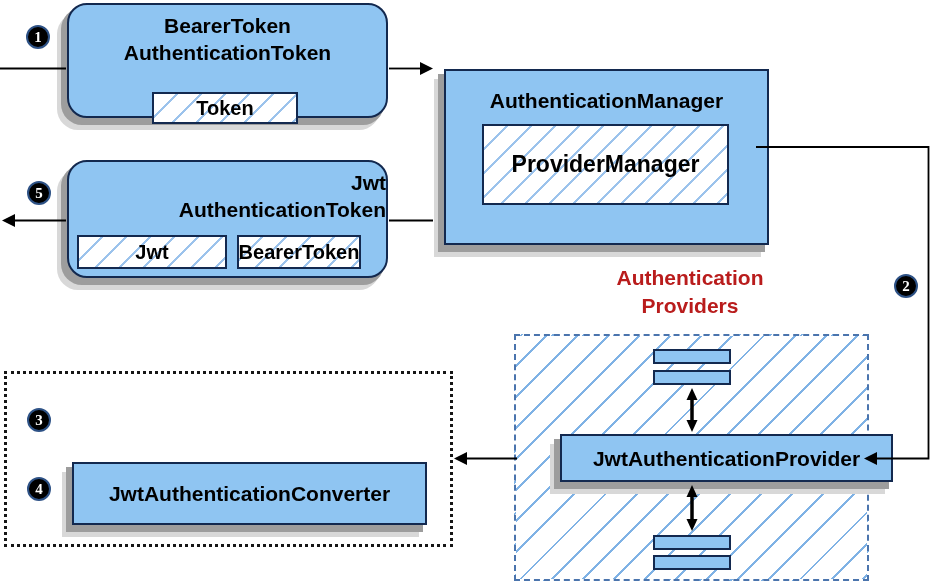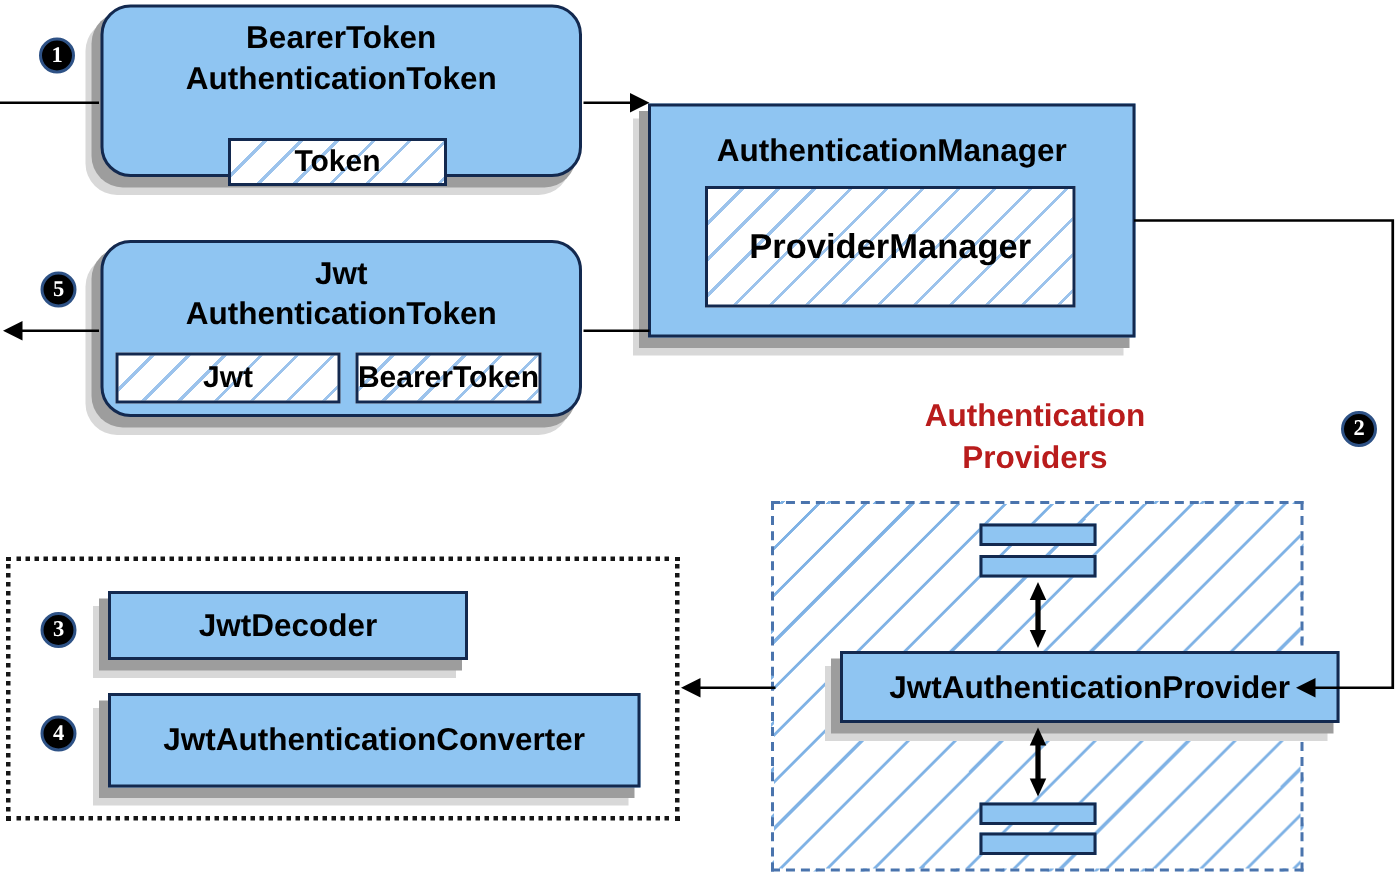--- a/index.html
+++ b/index.html
@@ -94,41 +94,38 @@
   <div class="black-dash-box"></div>
 
   <div class="node rounded" style="left:67px;top:3px;width:321px;height:115px;">
     <div class="node-title" style="padding-top:7px;">
       <div>BearerToken</div>
       <div>AuthenticationToken</div>
     </div>
     <div class="chip" style="left:83px;top:87px;width:146px;height:32px;">Token</div>
   </div>
 
-  <div class="node" style="left:432px;top:69px;width:325px;height:156px;">
+  <div class="node" style="left:444px;top:69px;width:325px;height:176px;">
     <div class="node-title" style="padding-top:16px;">AuthenticationManager</div>
     <div class="chip" style="left:36px;top:53px;width:247px;height:81px;font-size:23px;">ProviderManager</div>
   </div>
 
-  <div class="node rounded" style="left:67px;top:160px;width:321px;height:118px;">
+  <div class="node rounded" style="left:67px;top:160px;width:321px;height:118px;text-align:right;">
     <div class="node-title" style="padding-top:7px;">
       <div>Jwt</div>
       <div>AuthenticationToken</div>
     </div>
     <div class="chip" style="left:8px;top:73px;width:150px;height:34px;">Jwt</div>
     <div class="chip" style="left:168px;top:73px;width:124px;height:34px;">BearerToken</div>
   </div>
 
   <div class="node centered-label" style="left:528px;top:434px;width:333px;height:48px;z-index:4;margin-left:32px;">
     <div class="node-title">JwtAuthenticationProvider</div>
   </div>
 
-  <div class="node centered-label" style="left:72px;top:394px;width:240px;height:46px;">
-    <div class="node-title">JwtDecoder</div>
-  </div>
 
   <div class="node centered-label" style="left:72px;top:462px;width:355px;height:63px;">
     <div class="node-title">JwtAuthenticationConverter</div>
   </div>
 
   <svg class="connectors" viewBox="0 0 932 584" xmlns="http://www.w3.org/2000/svg">
 
     <line x1="0" y1="68.5" x2="66" y2="68.5" stroke="#000" stroke-width="1.8"></line>
 
     <line x1="389" y1="68.5" x2="421" y2="68.5" stroke="#000" stroke-width="1.8"></line>

